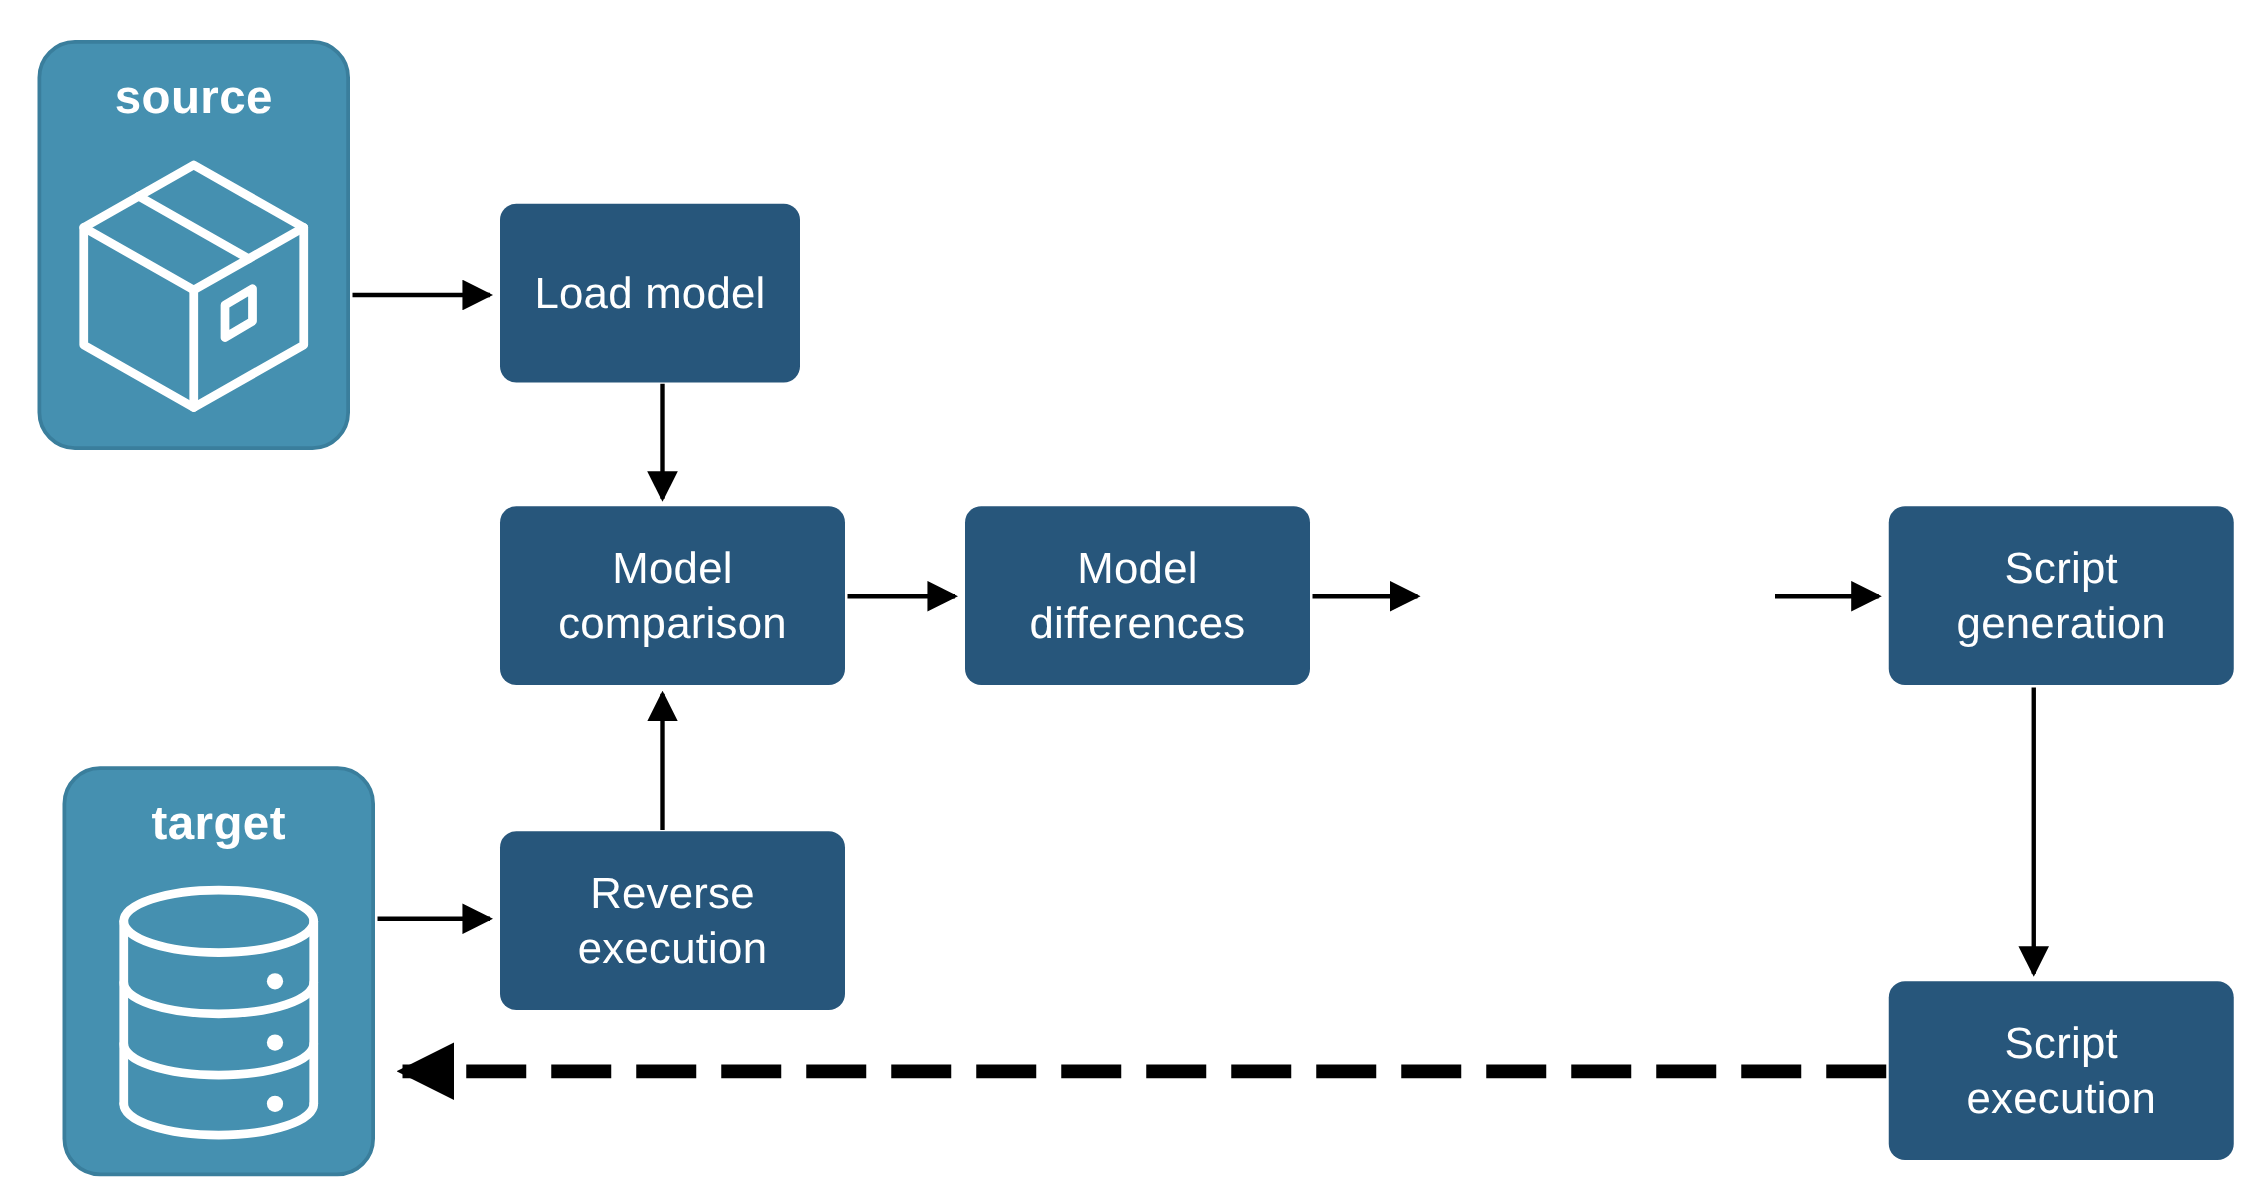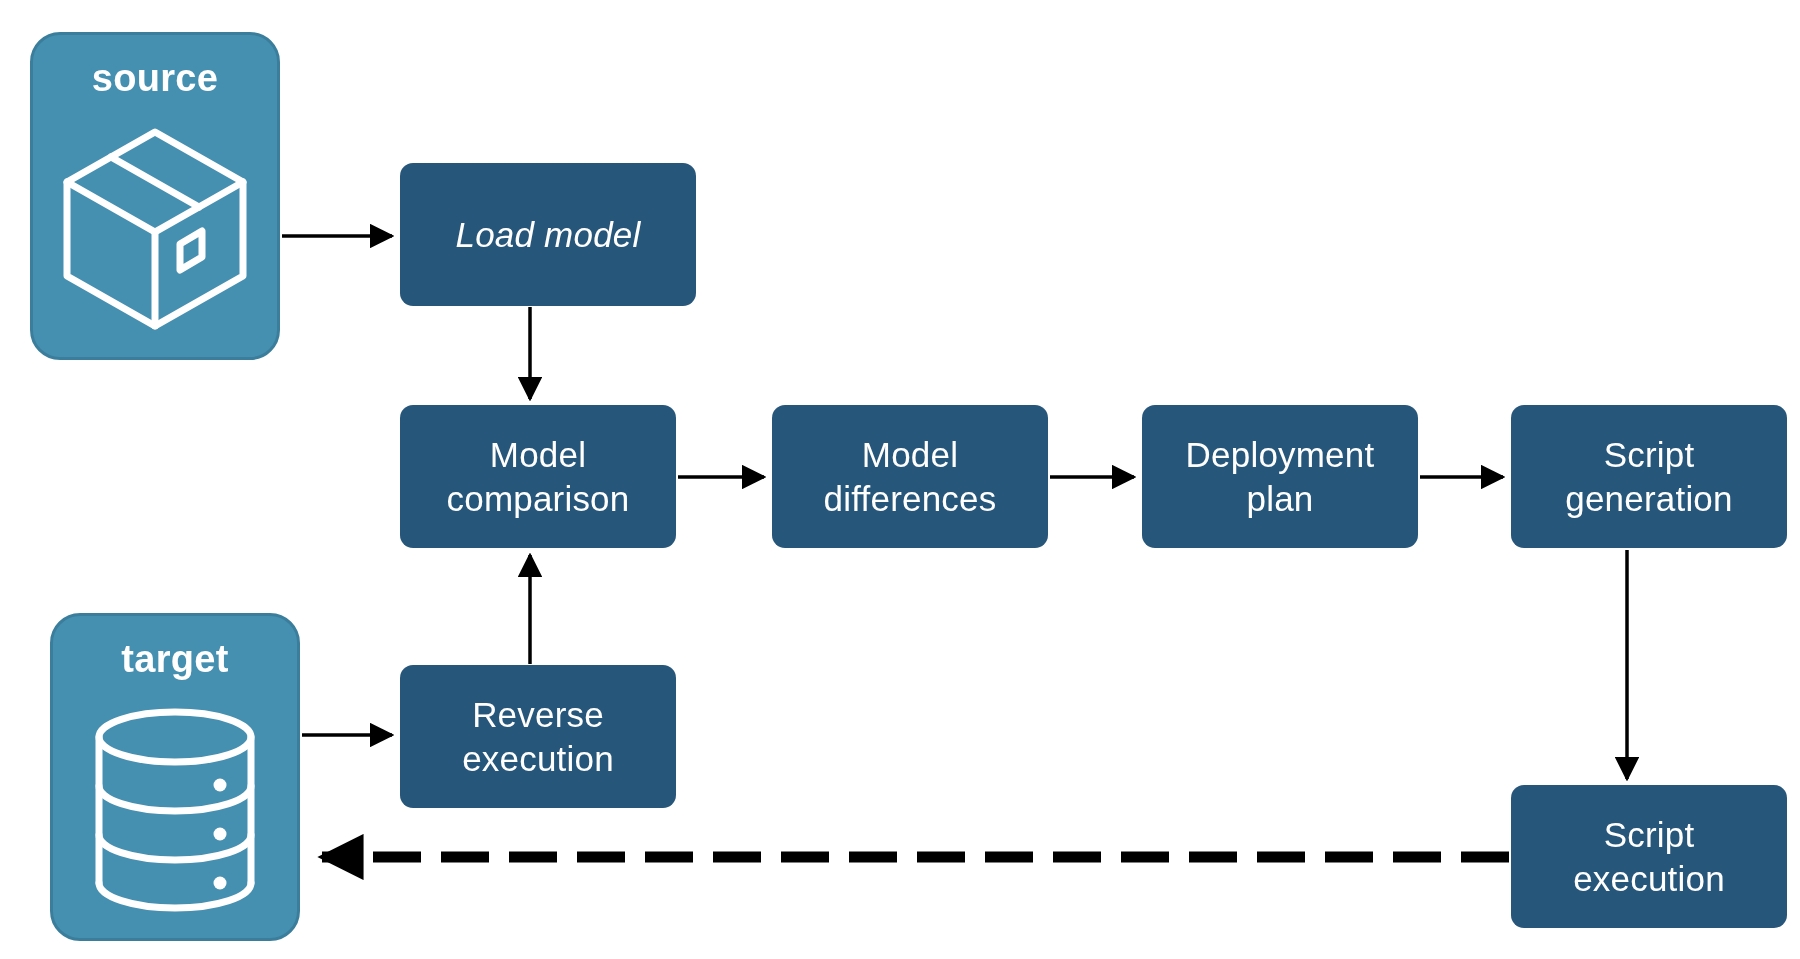--- a/index.html
+++ b/index.html
@@ -124,38 +124,34 @@
       <svg width="190" height="210" viewBox="0 0 190 210" xmlns="http://www.w3.org/2000/svg" fill="none" stroke="#ffffff" stroke-width="7" stroke-linejoin="round" stroke-linecap="round">
         <path d="M95 8 L183 58 L183 152 L95 202 L7 152 L7 58 Z"></path>
         <path d="M7 58 L95 108 L183 58"></path>
         <path d="M95 108 L95 202"></path>
         <path d="M51 33 L139 83"></path>
         <path d="M120 120 L142 107 L142 133 L120 146 Z"></path>
       </svg>
     </div>
   </div>
 
-  <div class="node proc" style="left:400px; top:163px; width:296px; height:143px;font-style:italic;">
+  <div class="node proc" style="left:400px; top:163px; width:240px; height:143px;">
     <span class="proc-label">Load model</span>
   </div>
 
   <div class="node proc" style="left:400px; top:405px; width:276px; height:143px;">
     <span class="proc-label">Model
 comparison</span>
   </div>
 
   <div class="node proc" style="left:772px; top:405px; width:276px; height:143px;">
     <span class="proc-label">Model
 differences</span>
   </div>
 
-  <div class="node proc" style="left:1142px; top:405px; width:276px; height:143px;">
-    <span class="proc-label">Deployment
-plan</span>
-  </div>
 
   <div class="node proc" style="left:1511px; top:405px; width:276px; height:143px;">
     <span class="proc-label">Script
 generation</span>
   </div>
 
   <div class="node proc" style="left:400px; top:665px; width:276px; height:143px;">
     <span class="proc-label">Reverse
 execution</span>
   </div>

